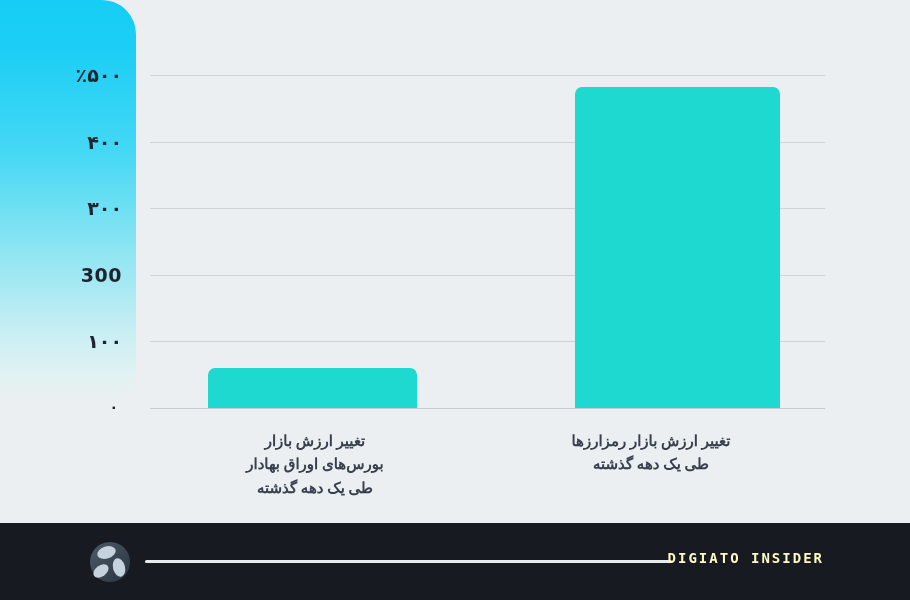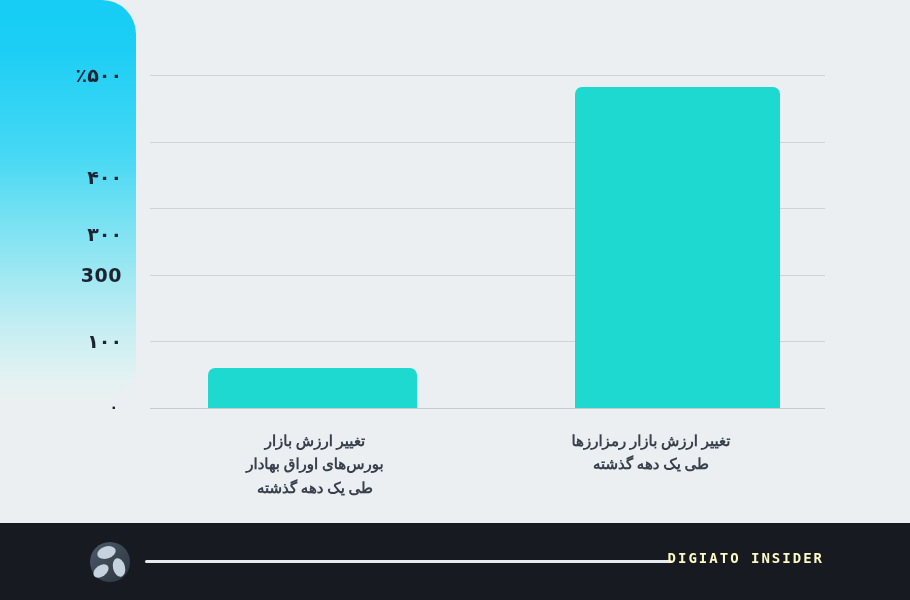--- a/index.html
+++ b/index.html
@@ -143,22 +143,22 @@
 </style>
 </head>
 <body>
 
 <div id="infographic">
 
   <div class="axis-panel"></div>
 
   <div class="axis-labels">
     <div class="axis-tick" style="top:75px;">٪۵۰۰</div>
-    <div class="axis-tick" style="top:142px;margin-top:35px;">۴۰۰</div>
-    <div class="axis-tick" style="top:208px;margin-top:26px;">۳۰۰</div>
+    <div class="axis-tick" style="top:142px;">۴۰۰</div>
+    <div class="axis-tick" style="top:208px;">۳۰۰</div>
     <div class="axis-tick" style="top:275px;">300</div>
     <div class="axis-tick" style="top:341px;">۱۰۰</div>
     <div class="axis-tick zero" style="top:407px;">۰</div>
   </div>
 
   <div class="plot">
     <div class="gridline" style="top:75px;"></div>
     <div class="gridline" style="top:142px;"></div>
     <div class="gridline" style="top:208px;"></div>
     <div class="gridline" style="top:275px;"></div>

